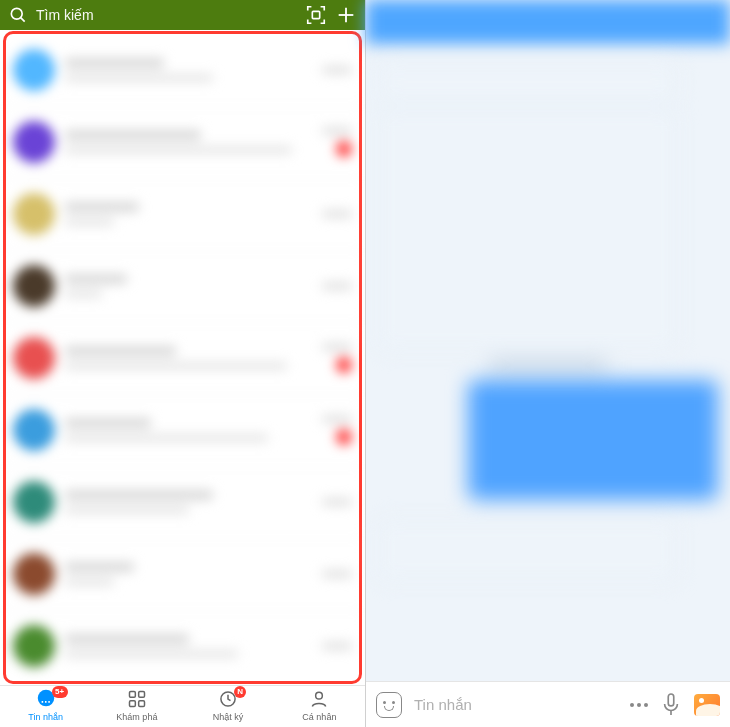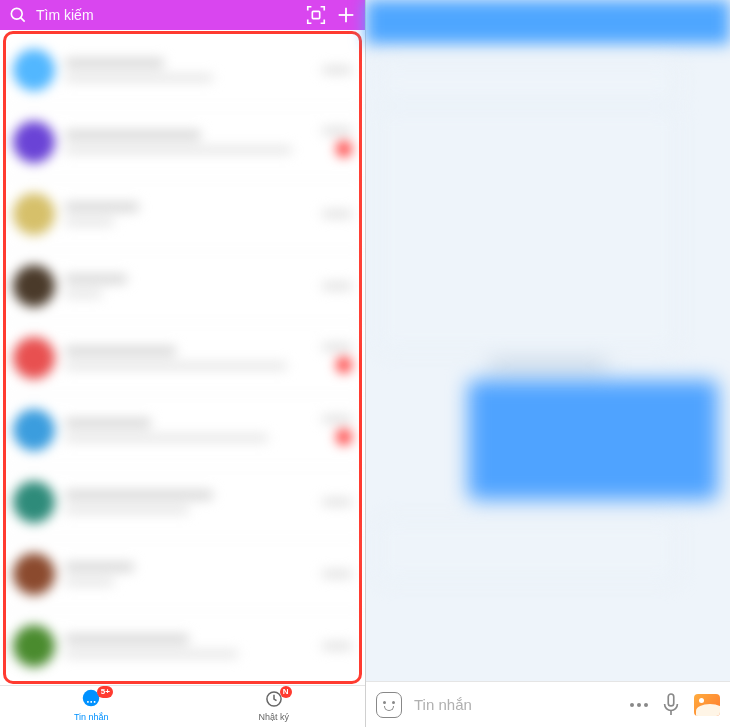--- a/index.html
+++ b/index.html
@@ -2,21 +2,21 @@
 <html><head>
 <meta charset="utf-8">
 <style>
   * { box-sizing: border-box; margin: 0; padding: 0; }
   html, body { width: 730px; height: 727px; overflow: hidden; font-family: -apple-system, Helvetica, Arial, sans-serif; }
   .split { display: flex; width: 730px; height: 727px; }
   .left-pane { width: 366px; height: 727px; display: flex; flex-direction: column; background:#fff; border-right:1px solid #d0d0d0;}
   .right-pane { flex:1; height:727px; position:relative; background:#eef4fa; display:flex; flex-direction:column; }
 
   
-  .hdr { height:32px; background:#d946ef; display:flex; align-items:center; padding:0 8px; gap:8px; color:#fff; }
+  .hdr { height:32px; background:#4d7c0f; display:flex; align-items:center; padding:0 8px; gap:8px; color:#fff; }
   .search-icn svg, .qr-icn svg, .plus-icn svg { display:block; }
   .search-text { flex:1; font-size:14px; opacity:.95; }
   .hdr .icn { cursor:pointer; }
 
   
   .list-wrap { flex:1; position:relative; padding:4px 3px 3px 3px; }
   .red-box { position:absolute; inset:1px 3px 1px 3px; border:3px solid #ff3b30; border-radius:10px; pointer-events:none; }
   .list { width:100%; height:100%; overflow:hidden; filter: blur(6px); }
   .row { height:72px; display:flex; align-items:center; padding:0 10px; gap:10px; }
   .row + .row { border-top:1px solid #f0f0f0; }
@@ -198,27 +198,51 @@
           </span>
           <span style="position:absolute; left:7px; top:6px; color:#fff; font-size:10px; font-weight:700">⋯</span>
           <span class="badge">5+</span>
         </div>
         <span>Tin nhắn</span>
       </div>
       <div class="tab">
         <div class="icon-wrap">
           <span>
             <svg width="20" height="20" viewBox="0 0 24 24" fill="none" stroke="#666" stroke-width="1.8">
+              <rect x="3" y="3" width="7" height="7" rx="1.5"></rect>
+                <rect x="14" y="3" width="7" height="7" rx="1.5"></rect>
+              <rect x="3" y="14" width="7" height="7" rx="1.5"></rect>
+                <rect x="14" y="14" width="7" height="7" rx="1.5"></rect>
+            </svg>
+          </span>
+        </div>
+        <span>Khám phá</span>
+      </div>
+      <div class="tab">
+        <div class="icon-wrap">
+          <span>
+            <svg width="20" height="20" viewBox="0 0 24 24" fill="none" stroke="#666" stroke-width="1.8">
               <circle cx="12" cy="12" r="8.5"></circle>
                 <path d="M12 7v5l3 2"></path>
             </svg>
           </span>
           <span class="badgeN">N</span>
         </div>
         <span>Nhật ký</span>
+      </div>
+      <div class="tab">
+        <div class="icon-wrap">
+          <span>
+            <svg width="20" height="20" viewBox="0 0 24 24" fill="none" stroke="#666" stroke-width="1.8">
+              <circle cx="12" cy="8" r="4"></circle>
+                <path d="M4 21c1-5 15-5 16 0"></path>
+            </svg>
+          </span>
+        </div>
+        <span>Cá nhân</span>
       </div>
     </div>
   </div>
 
   <div class="right-pane">
     <div class="r-hdr"></div>
     <div class="r-body">
       <div class="bubble-in"></div>
       <div class="bubble-in big"></div>
       <div class="sep"></div>

